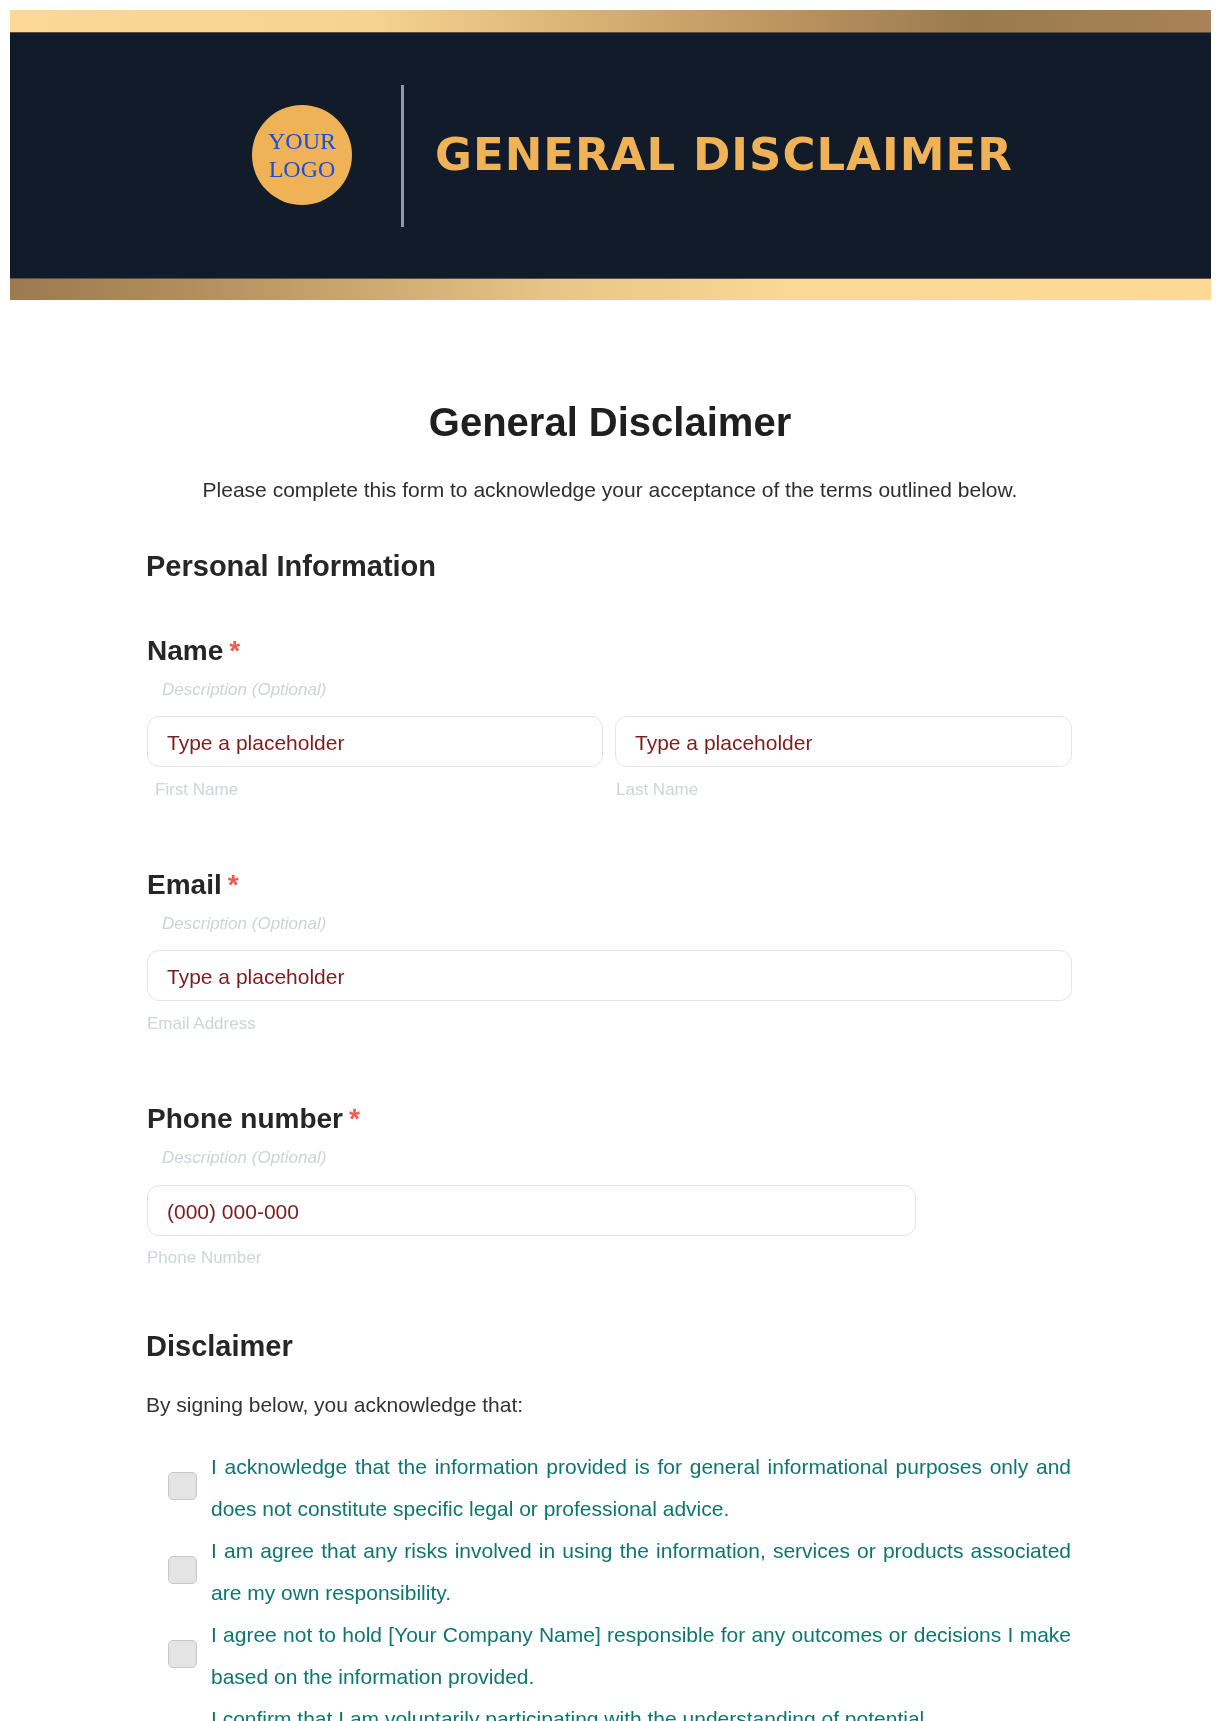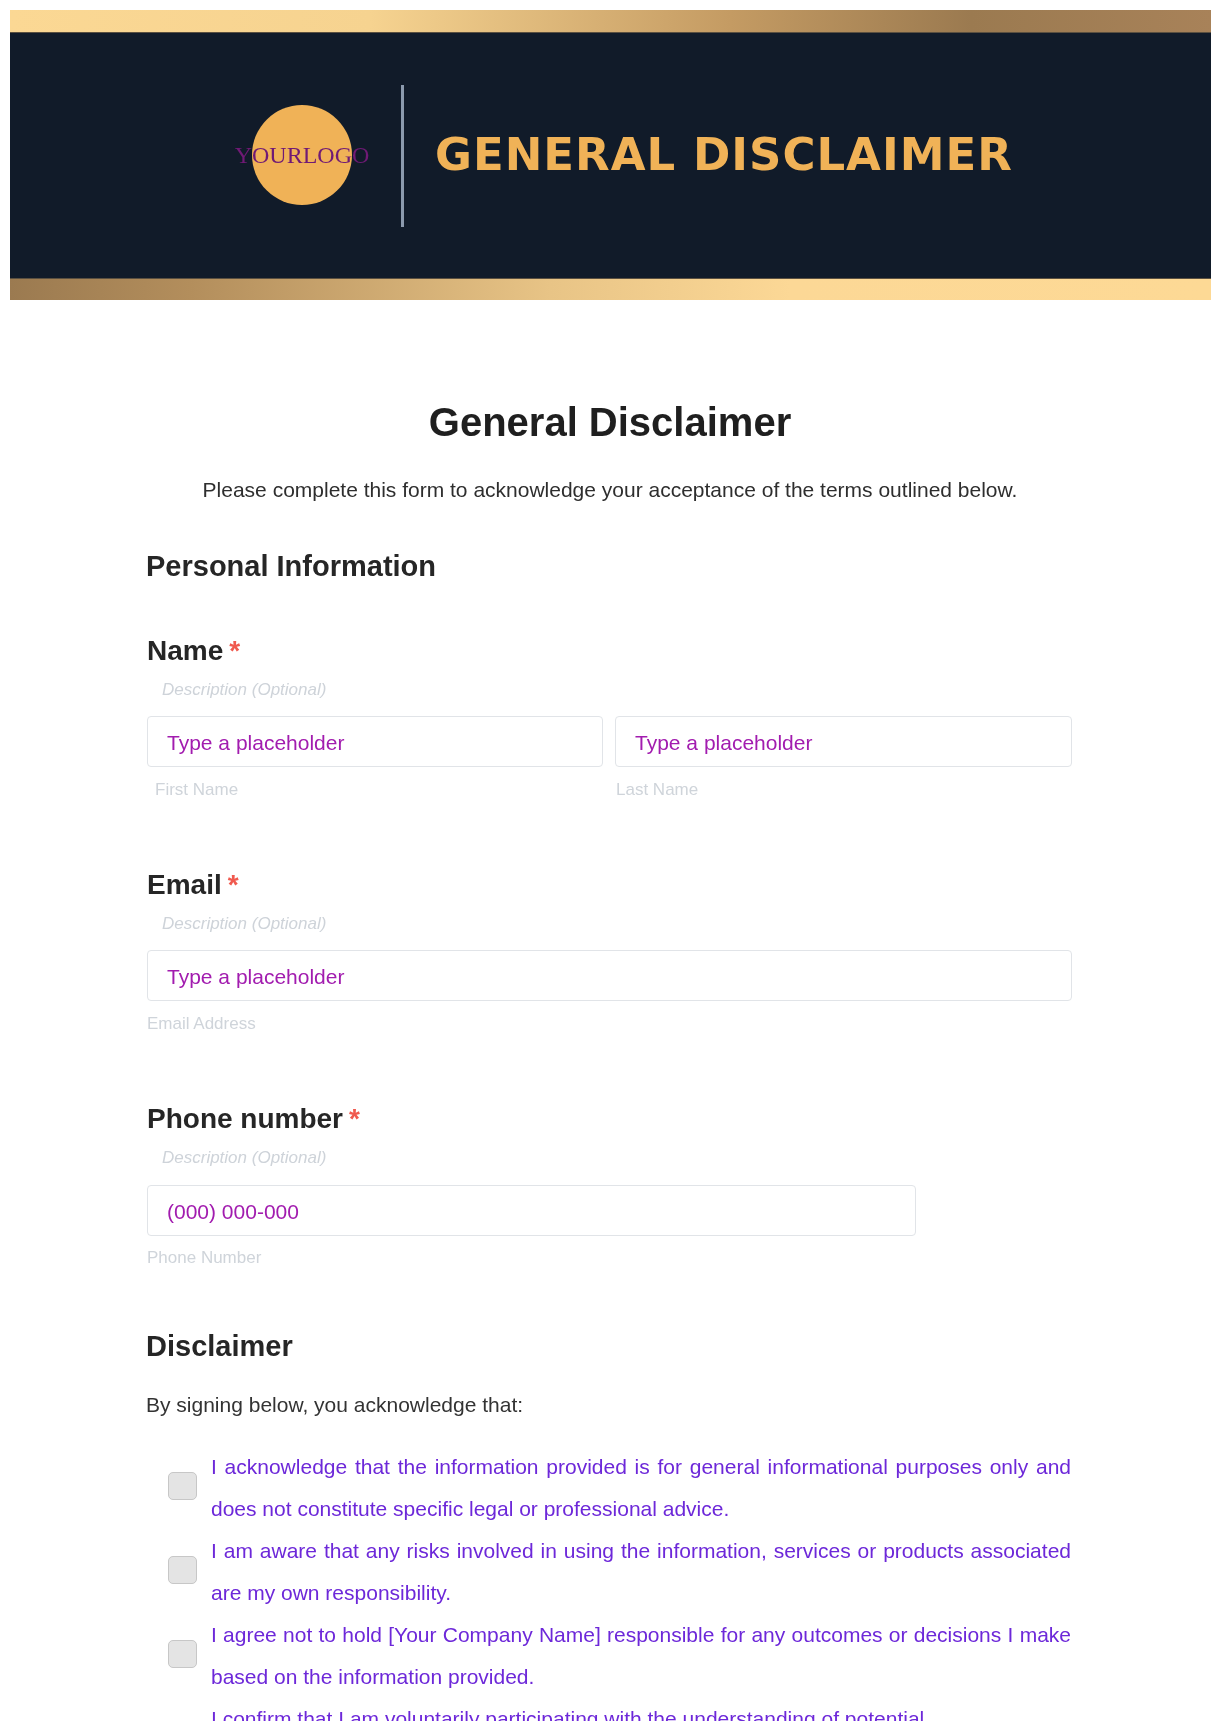--- a/index.html
+++ b/index.html
@@ -4,38 +4,38 @@
 <style>
   html, body { margin:0; padding:0; background:#ffffff; }
   body { width:1220px; height:1721px; overflow:hidden; position:relative; font-family:"Liberation Sans", sans-serif; color:#2b2b2b; }
   .banner { position:absolute; left:10px; top:10px; width:1201px; height:290px; }
   .band-top { position:absolute; left:0; top:0; width:100%; height:22px;
     background:linear-gradient(90deg,#fbd894 0%,#f6d390 30%,#c49b63 60%,#9b7a50 80%,#a88259 100%); }
   .band-bottom { position:absolute; left:0; bottom:0; width:100%; height:21px;
     background:linear-gradient(90deg,#9b7a50 0%,#b38e5c 15%,#e8c486 45%,#fcd896 65%,#fdd995 100%); }
   .dark { position:absolute; left:0; top:22px; width:100%; height:247px; background:#111b29; border-top:1px solid #5b5040; border-bottom:1px solid #5b5040; box-sizing:border-box; }
   .logo { position:absolute; left:242px; top:95px; width:100px; height:100px; border-radius:50%; background:#f0b257;
-    display:flex; flex-direction:row; align-items:center; justify-content:center; font-family:"Liberation Serif", serif; color:#701a75; font-size:24px; line-height:28px; }
+    display:flex; flex-direction:column; align-items:center; justify-content:center; font-family:"Liberation Serif", serif; color:#1d4ed8; font-size:24px; line-height:28px; }
   .divider { position:absolute; left:391px; top:75px; width:3px; height:142px; background:#8c9aad; }
   .banner-title { position:absolute; left:425px; top:118px; font-family:"DejaVu Sans", sans-serif; font-weight:bold; font-size:45px; letter-spacing:1px; color:#f0b257; }
   .banner-contact { position:absolute; left:0; width:100%; top:231px; text-align:center; font-family:"DejaVu Sans", sans-serif; font-size:16px; color:#c7ccd3; }
 
   .page-title { position:absolute; left:0; width:1220px; top:400px; text-align:center; font-size:40px; font-weight:bold; color:#1f1f1f; }
   .page-sub { position:absolute; left:0; width:1220px; top:478px; text-align:center; font-size:21px; color:#2e2e2e; }
   .section-title { position:absolute; left:146px; font-size:29px; font-weight:bold; color:#262626; }
   .field-label { position:absolute; left:147px; font-size:28px; font-weight:bold; color:#262626; }
   .req { color:#f05a4f; margin-left:6px; font-weight:bold; }
   .desc { position:absolute; left:162px; font-size:17px; font-style:italic; color:#ced3d9; }
-  .input { position:absolute; height:51px; border:1.5px solid #e1e4e8; border-radius:4px; box-sizing:border-box; background:#fff;
-    font-size:21px; color:#a21caf; padding:14px 0 0 19px; }
+  .input { position:absolute; height:51px; border:1.5px solid #e1e4e8; border-radius:12px; box-sizing:border-box; background:#fff;
+    font-size:21px; color:#7f1d1d; padding:14px 0 0 19px; }
   .sublabel { position:absolute; font-size:17px; color:#cfd4da; }
   .intro { position:absolute; left:146px; top:1393px; font-size:21px; color:#333; }
   .check-item { position:absolute; left:168px; width:903px; }
   .checkbox { position:absolute; left:0; top:18px; width:29px; height:28px; border:1.5px solid #c7c7c7; border-radius:5px; background:#e4e4e4; box-sizing:border-box; }
-  .check-text { position:absolute; left:43px; width:860px; font-size:21px; line-height:42px; color:#6d28d9; text-align:justify; text-align-last:left; }
+  .check-text { position:absolute; left:43px; width:860px; font-size:21px; line-height:42px; color:#0f766e; text-align:justify; text-align-last:left; }
 </style>
 </head>
 <body>
 
 <div class="banner">
   <div class="band-top"></div>
   <div class="dark"></div>
   <div class="logo">
     <span>YOUR</span>
     <span>LOGO</span>
@@ -75,21 +75,21 @@
 
 <div class="section-title" style="top:1330px;">Disclaimer</div>
 <div class="intro">By signing below, you acknowledge that:</div>
 
 <div class="check-item" style="top:1446px;">
   <div class="checkbox" style="top:26px;"></div>
   <div class="check-text">I acknowledge that the information provided is for general informational purposes only and does not constitute specific legal or professional advice.</div>
 </div>
 <div class="check-item" style="top:1530px;">
   <div class="checkbox" style="top:26px;"></div>
-  <div class="check-text">I am aware that any risks involved in using the information, services or products associated are my own responsibility.</div>
+  <div class="check-text">I am agree that any risks involved in using the information, services or products associated are my own responsibility.</div>
 </div>
 <div class="check-item" style="top:1614px;">
   <div class="checkbox" style="top:26px;"></div>
   <div class="check-text">I agree not to hold [Your Company Name]  responsible for any outcomes or decisions I make based on the information provided.</div>
 </div>
 <div class="check-item" style="top:1698px;">
 
   <div class="check-text">I confirm that I am voluntarily participating with the understanding of potential</div>
 </div>
 

